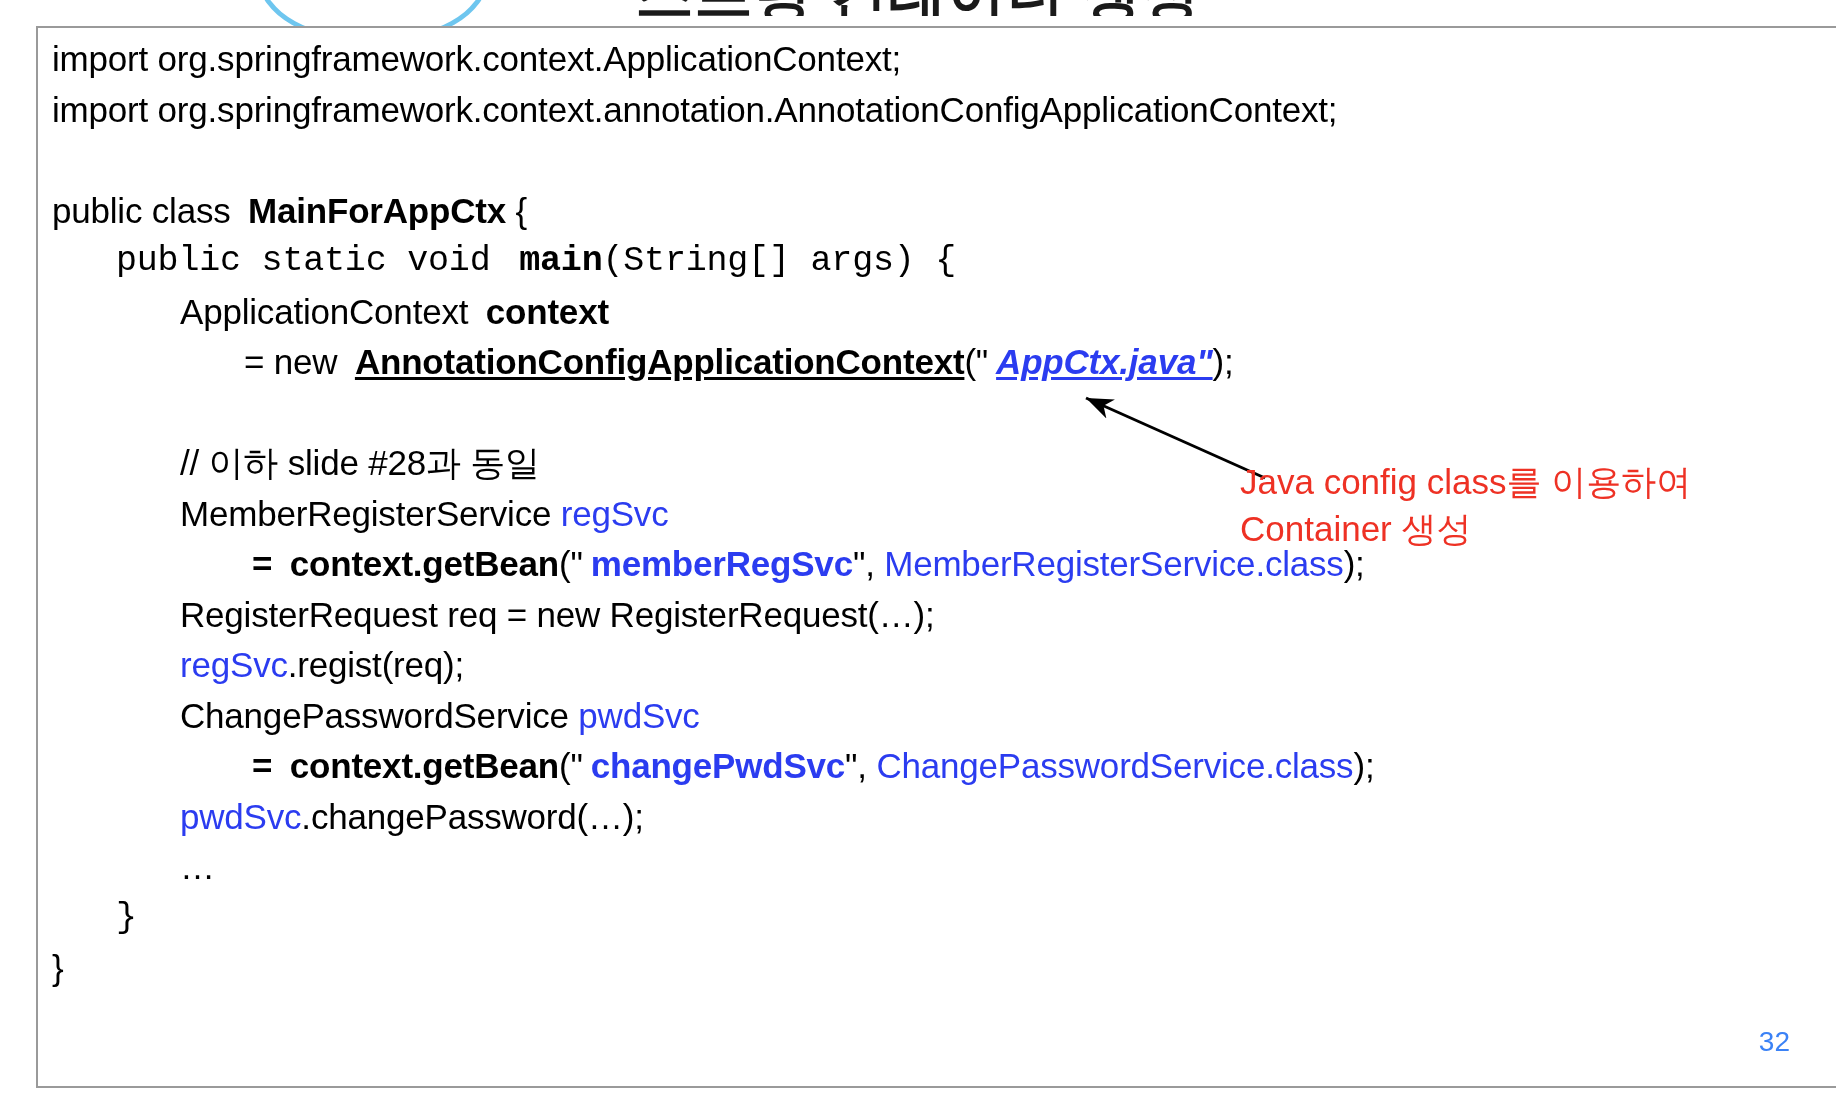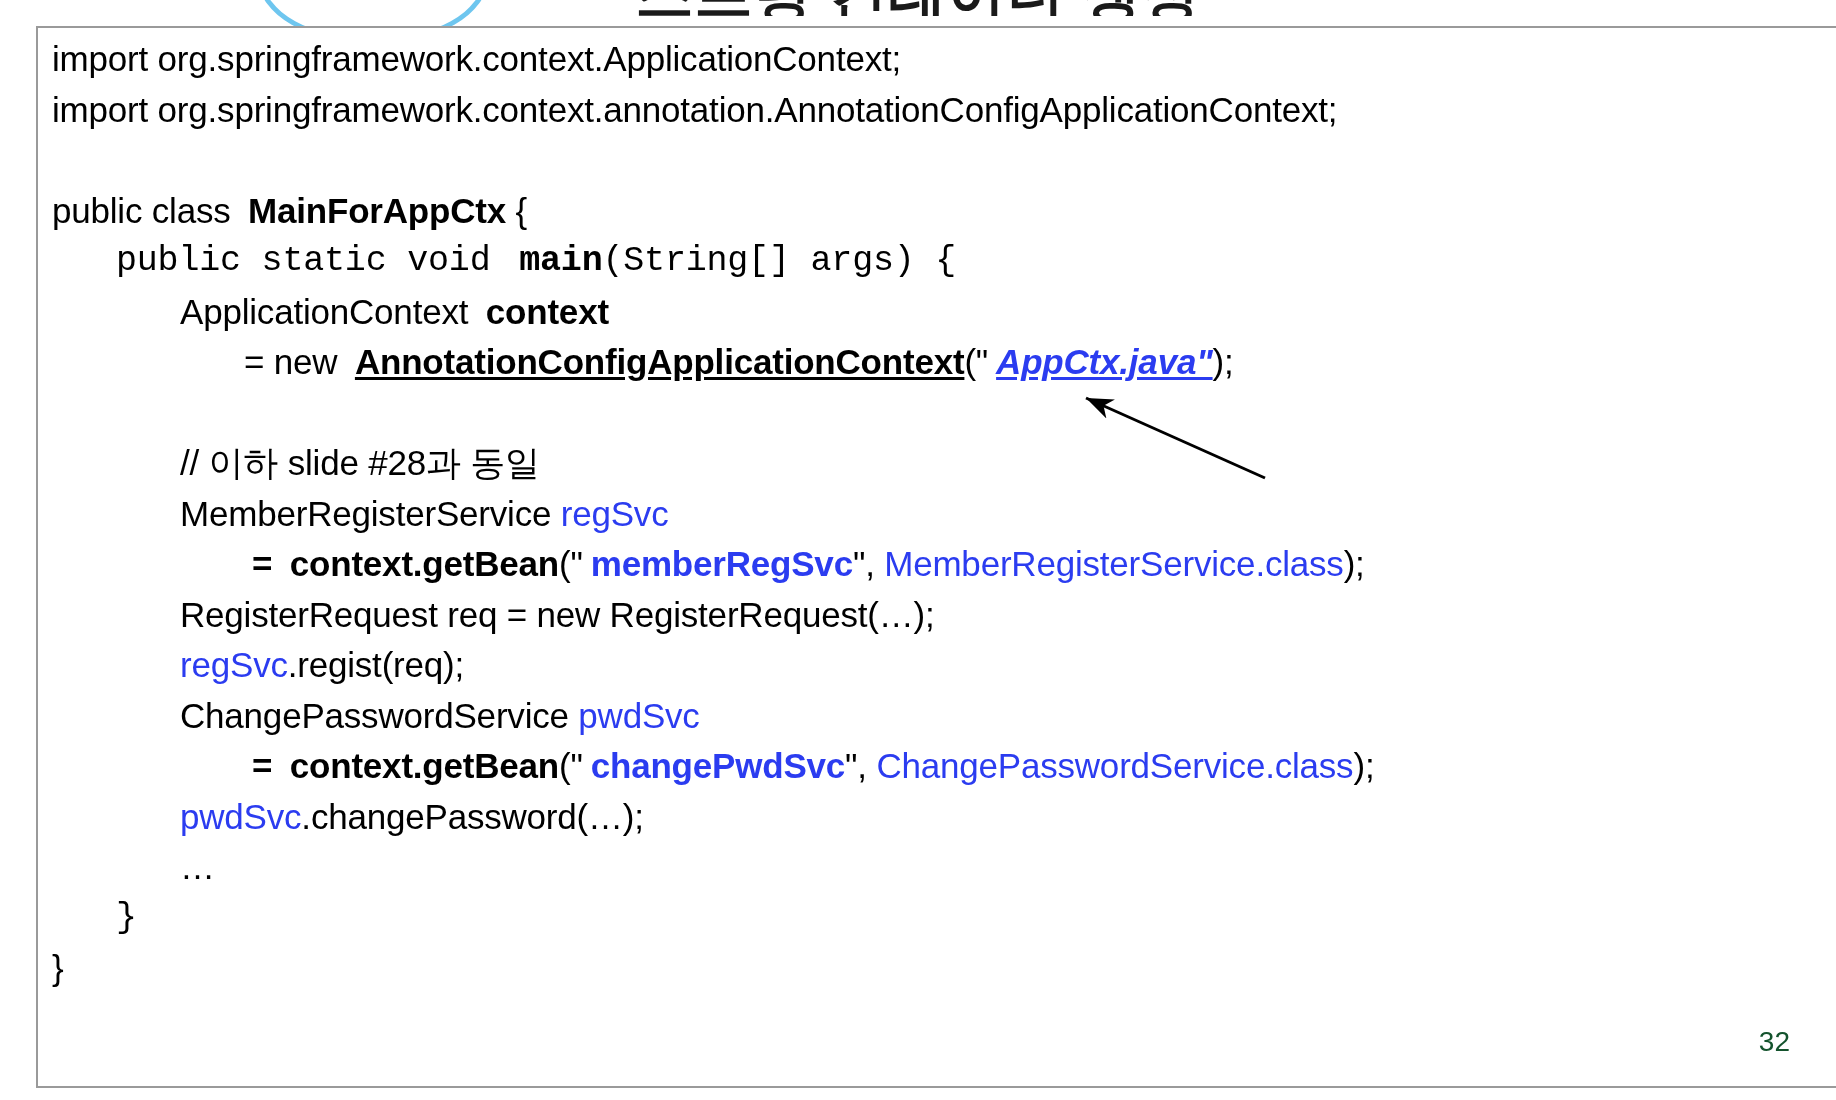--- a/index.html
+++ b/index.html
@@ -97,21 +97,21 @@
     color: #ee3124;
     font-size: 35px;
     line-height: 47px;
     white-space: pre-line;
   }
 
   .page-num {
     position: absolute;
     right: 46px;
     bottom: 42px;
-    color: #14532d;
+    color: #3b82f6;
     font-size: 28px;
   }
 </style>
 </head>
 <body>
 
 <div id="slide">
 
   <div class="title-strip">스프링 컨테이너 생성</div>
 
@@ -123,16 +123,18 @@
 
   <svg class="arrow-svg" viewBox="0 0 200 100">
     <defs>
       <marker id="ah" markerWidth="12" markerHeight="12" refX="9" refY="4" orient="auto">
         <path d="M9,4 L0,0.5 L2.6,4 L0,7.5 Z" fill="#000000"></path>
       </marker>
     </defs>
     <line x1="185" y1="86" x2="6" y2="6" stroke="#000000" stroke-width="3" marker-end="url(#ah)"></line>
   </svg>
 
+  <div class="callout">Java config class를 이용하여
+Container 생성</div>
 
   <div class="page-num">32</div>
 
 </div>
 
 </body></html>

